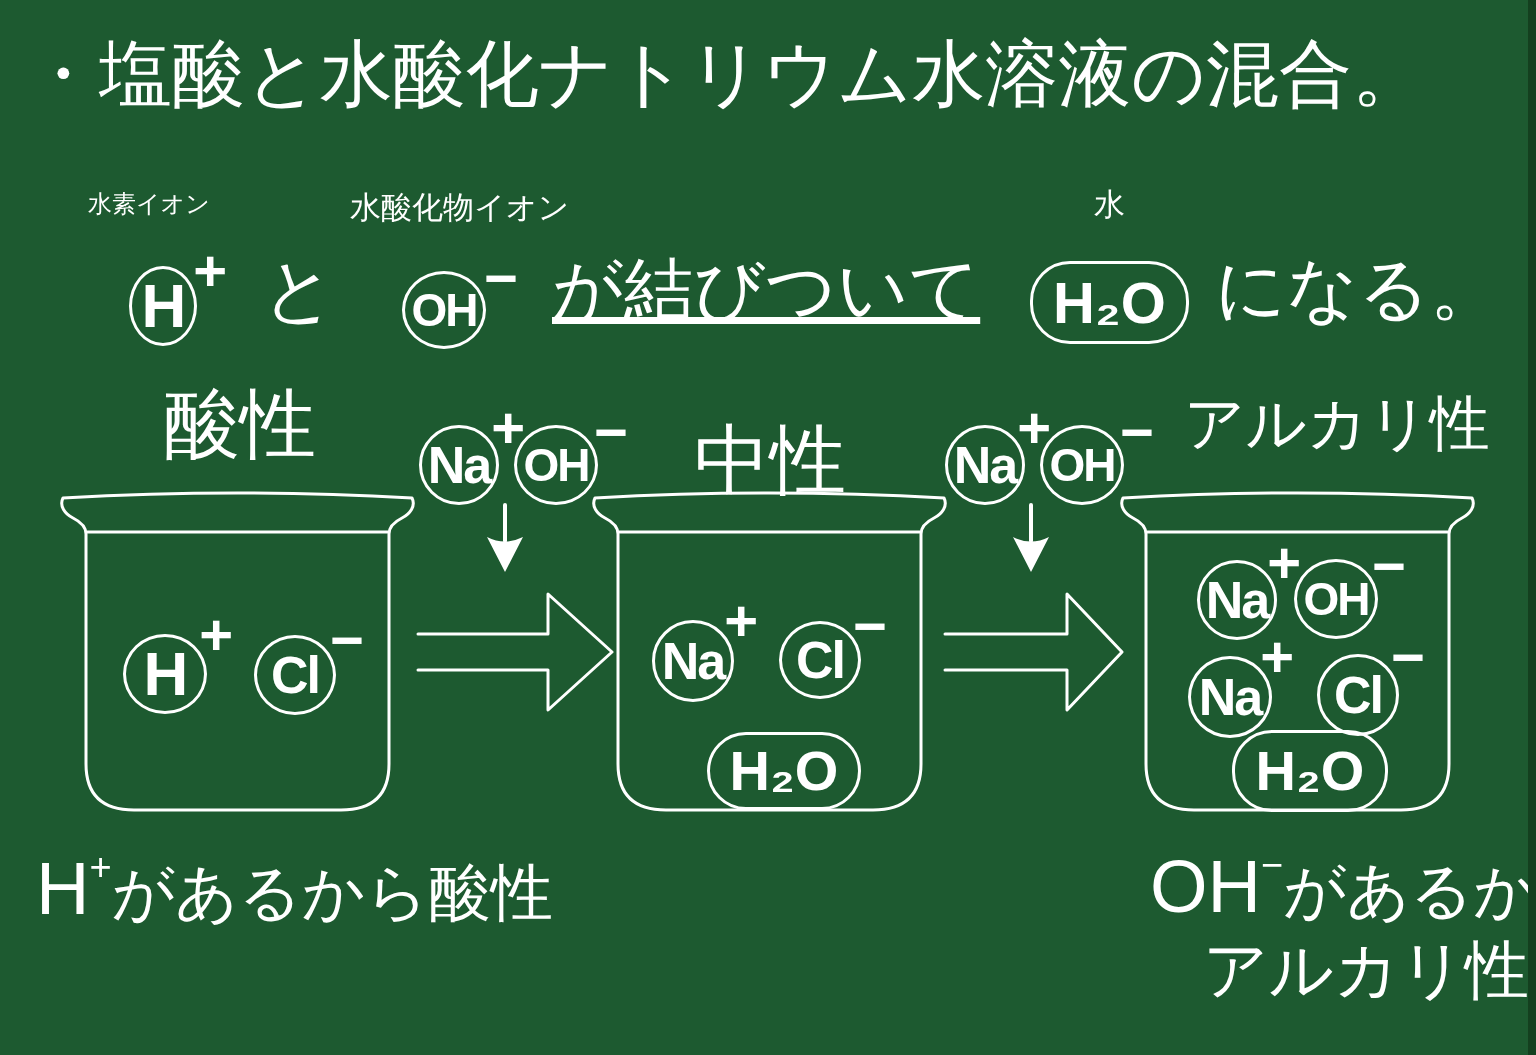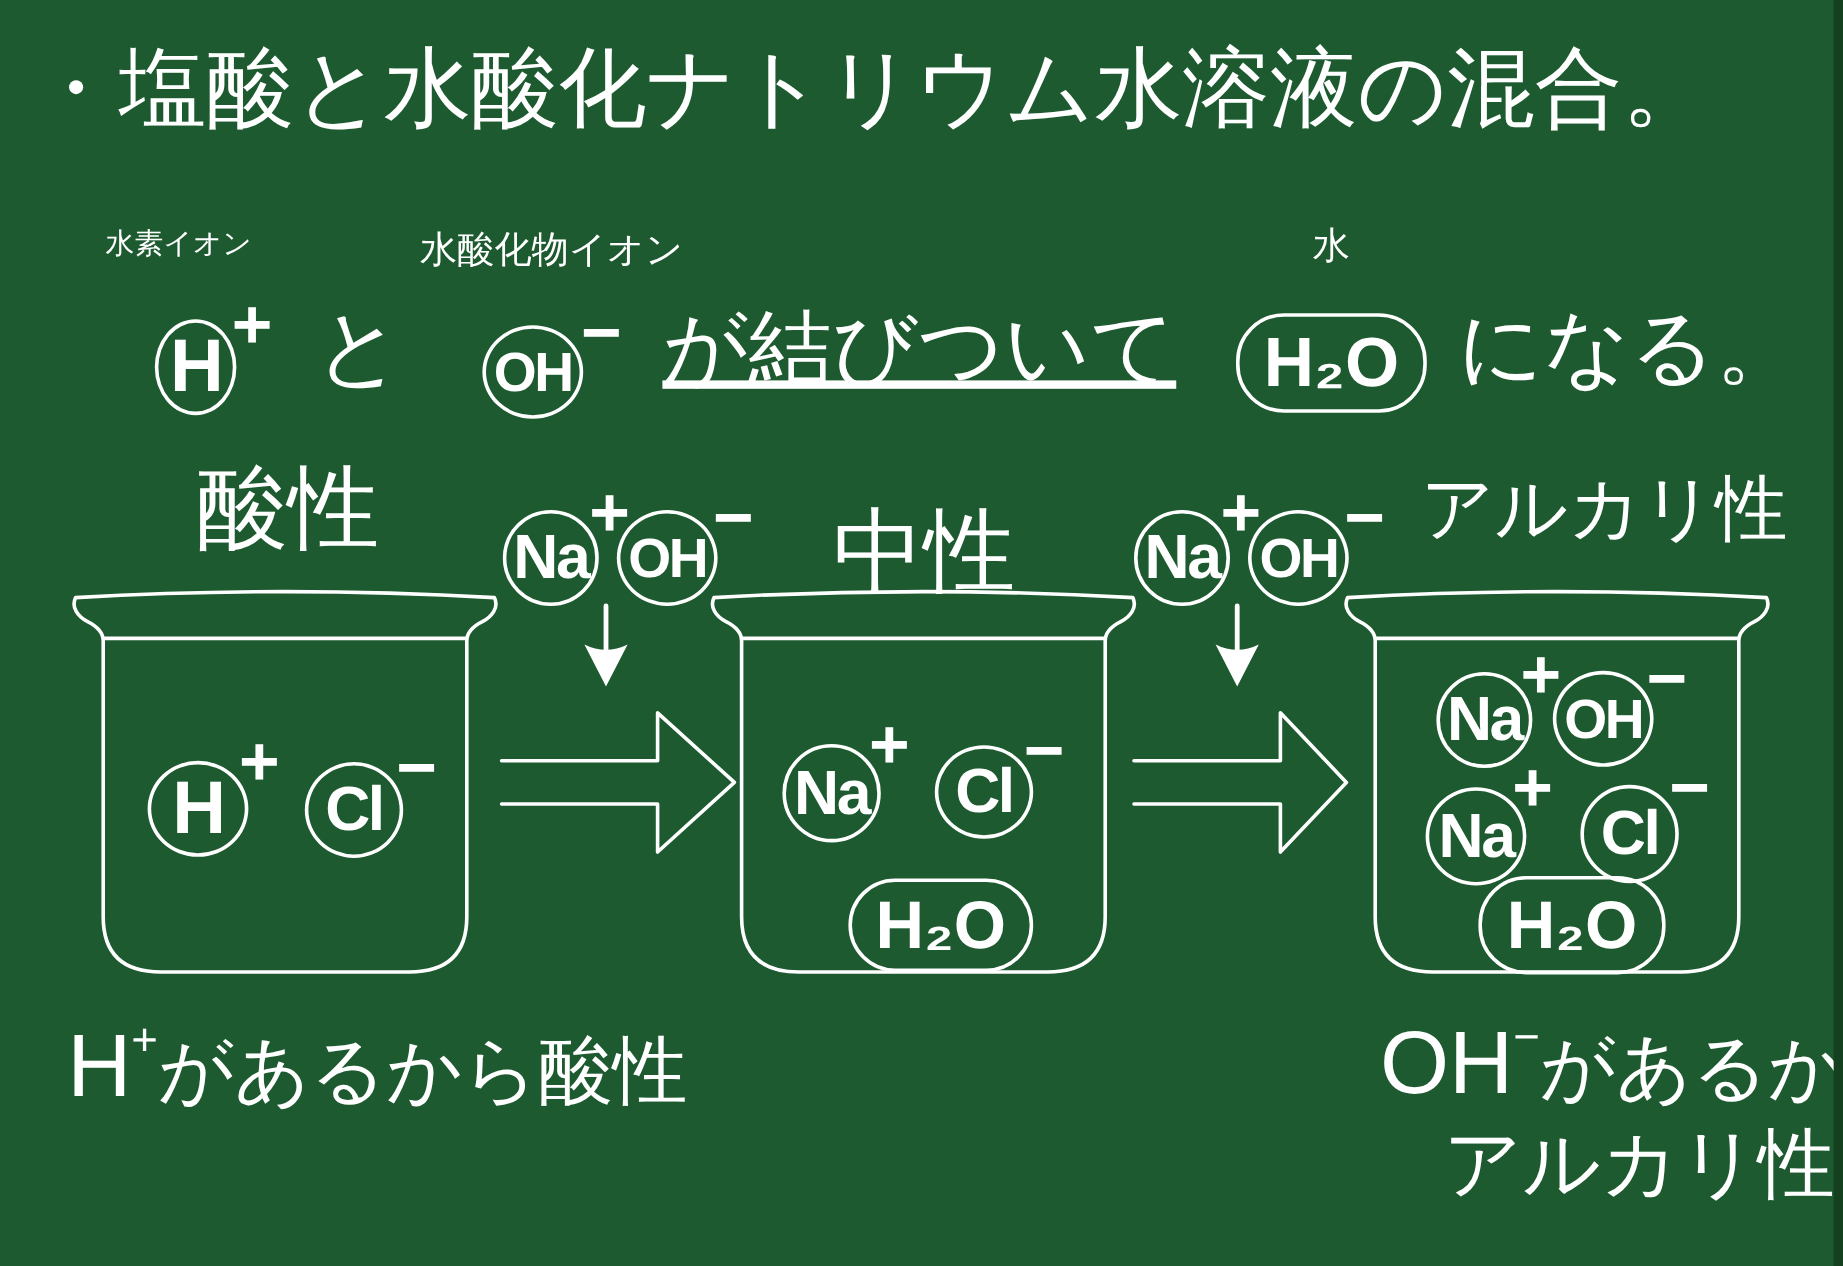--- a/index.html
+++ b/index.html
@@ -143,21 +143,21 @@
   <div class="ion" style="left:1188px; top:656px; width:78px; height:76px;">
     <span class="circ" style="font-size:52px;">Na</span>
     <span class="sign" style="top:-28px; right:-28px;">+</span>
   </div>
   <div class="ion" style="left:1317px; top:654px; width:76px; height:76px;">
     <span class="circ" style="font-size:52px;">Cl</span>
     <span class="sign" style="top:-26px; right:-32px;">−</span>
   </div>
   <div class="pill" style="left:1232px; top:730px; width:150px; height:76px; font-size:56px;">H₂O</div>
 
-  <div class="txt" style="left:56px; top:848px; font-size:62px;">
+  <div class="txt" style="left:36px; top:848px; font-size:62px;">
     <span class="latin-thin" style="font-size:74px;">H</span><sup class="chalk-sup">+</sup><span class="jp">があるから酸性</span>
   </div>
   <div class="txt" style="left:1150px; top:846px; font-size:62px;">
     <span class="latin-thin" style="font-size:74px;">OH</span><sup class="chalk-sup">−</sup><span class="jp">があるから</span>
   </div>
   <div class="txt jp" style="left:1203px; top:938px; font-size:64px;">アルカリ性</div>
 
 </div>
 
 </body></html>

